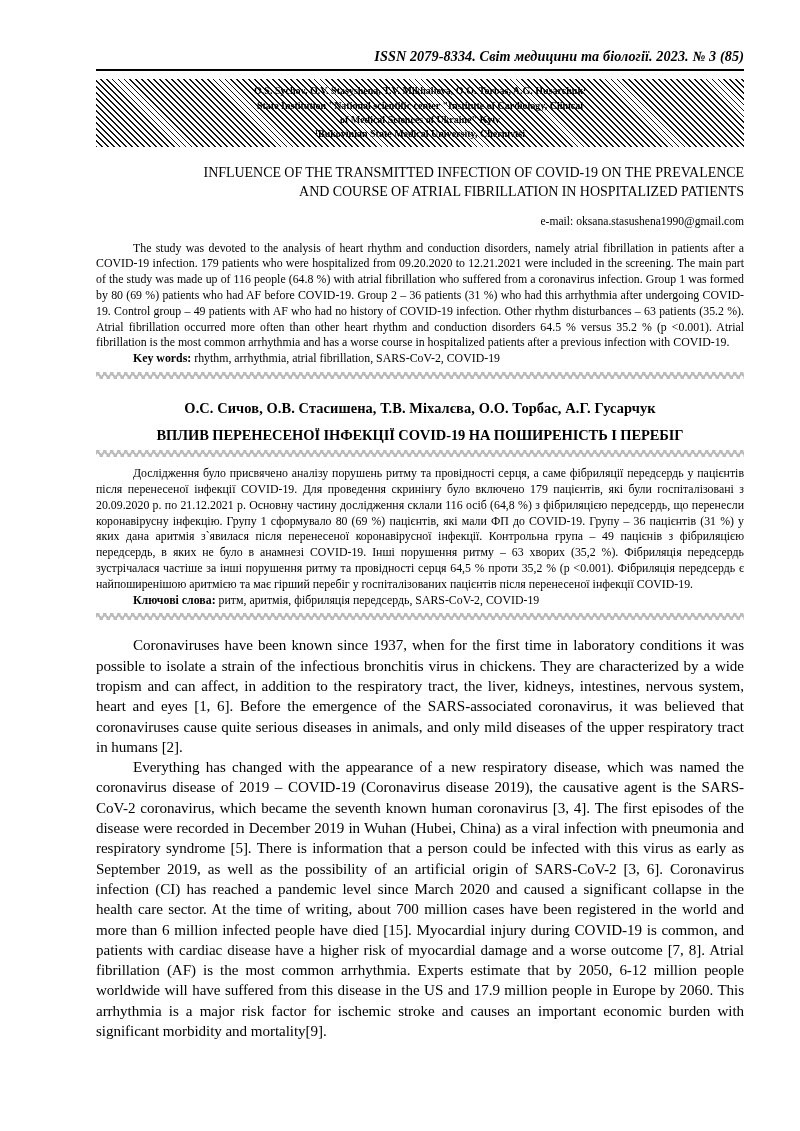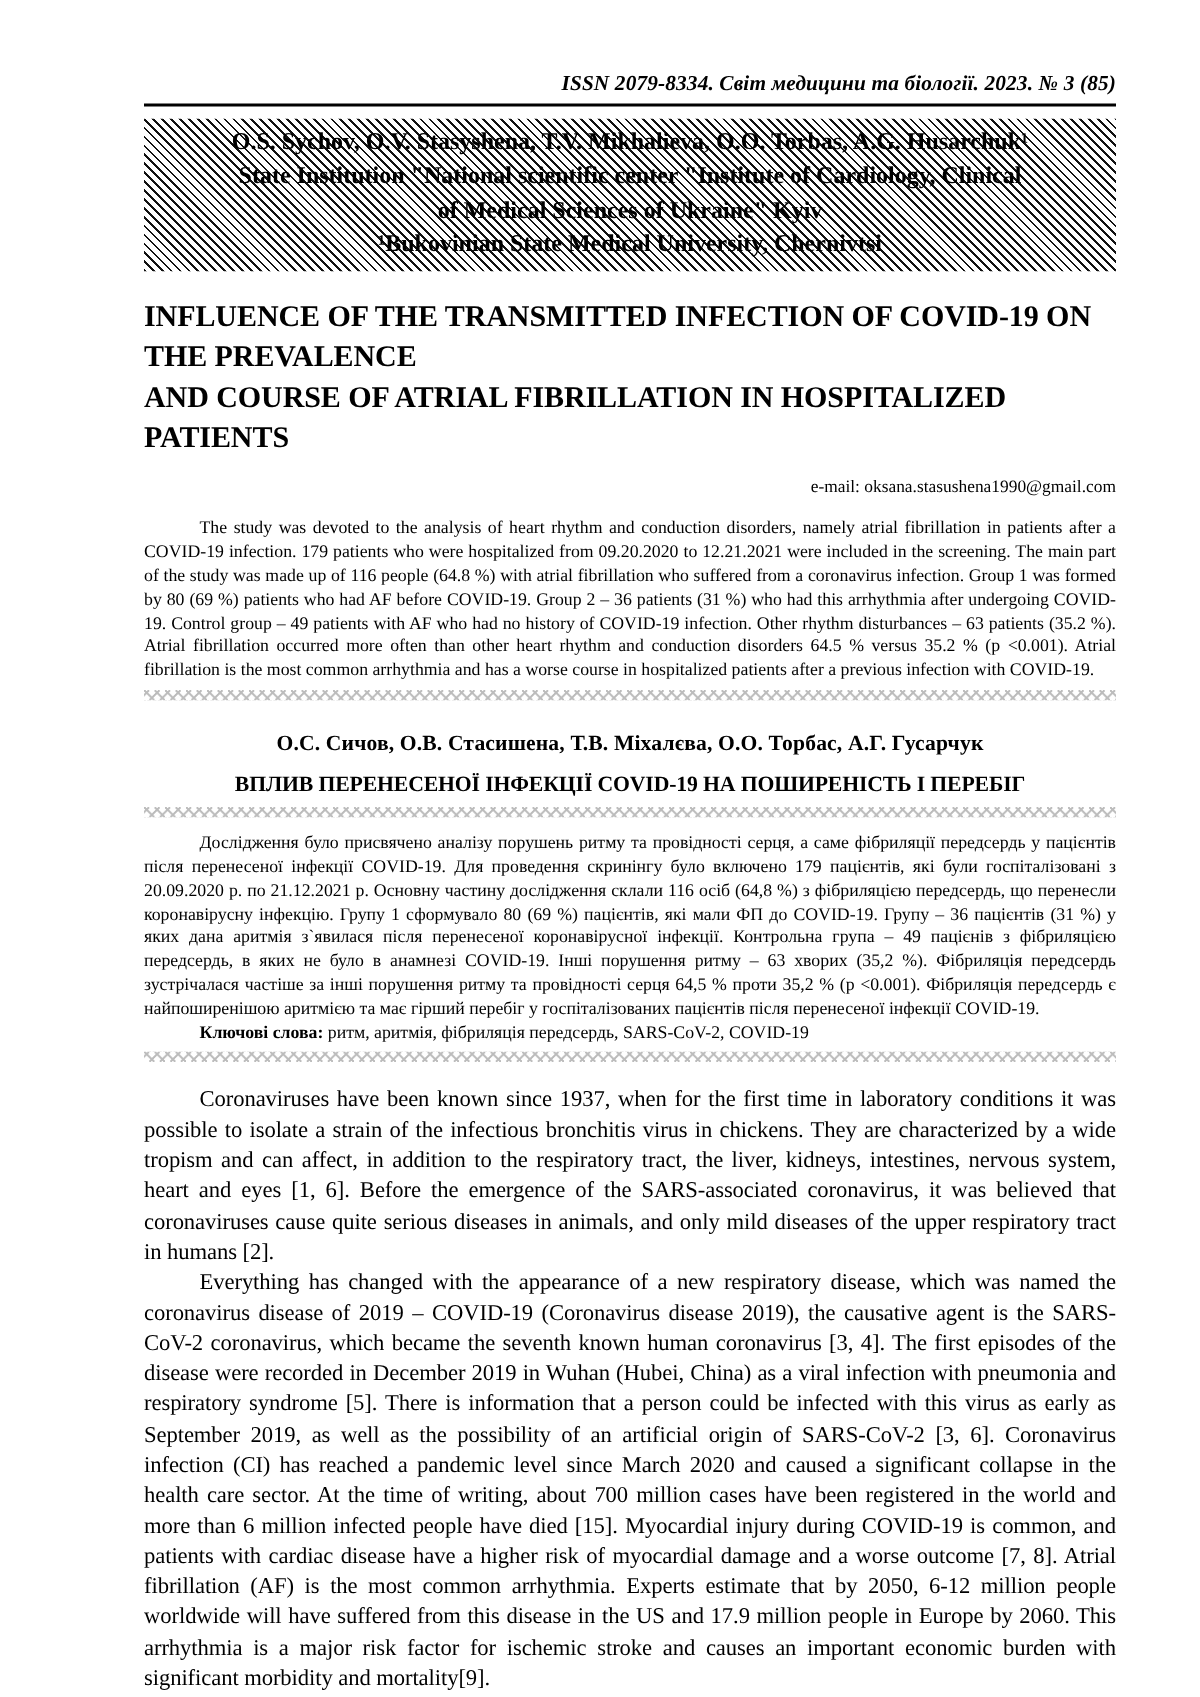--- a/index.html
+++ b/index.html
@@ -54,44 +54,44 @@
     letter-spacing: -0.05px;
   }
 
   
   .hatch-block {
     margin-top: 7px;
     position: relative;
     padding: 5px 10px 6px 10px;
     text-align: center;
     font-weight: bold;
-    font-size: 16px;
+    font-size: 10px;
     line-height: 1.42;
     overflow: hidden;
   }
   .hatch-block::after {
     content: "";
     position: absolute;
     left: 0; top: 0; right: 0; bottom: 0;
     background-image: repeating-linear-gradient(
       45deg,
       rgba(0,0,0,0.93) 0px,
       rgba(0,0,0,0.93) 1.3px,
       rgba(255,255,255,0) 1.3px,
       rgba(255,255,255,0) 4.2px
     );
     pointer-events: none;
   }
   .hatch-block .ln { position: relative; z-index: 1; }
 
   
   .en-title {
-    text-align: left;
-    font-weight: bold;
-    font-size: 20px;
+    text-align: right;
+    font-weight: normal;
+    font-size: 14px;
     line-height: 1.34;
     margin-top: 17px;
     letter-spacing: -0.05px;
   }
   .email {
     text-align: right;
     font-size: 11.6px;
     margin-top: 13px;
   }
 
@@ -183,20 +183,23 @@
 
     <div class="en-title">
       <div>INFLUENCE OF THE TRANSMITTED INFECTION OF COVID-19 ON THE PREVALENCE</div>
       <div>AND COURSE OF ATRIAL FIBRILLATION IN HOSPITALIZED PATIENTS</div>
     </div>
 
     <div class="email">e-mail: oksana.stasushena1990@gmail.com</div>
 
     <div class="abstract">The study was devoted to the analysis of heart rhythm and conduction disorders, namely atrial fibrillation in patients after a COVID-19 infection. 179 patients who were hospitalized from 09.20.2020 to 12.21.2021 were included in the screening. The main part of the study was made up of 116 people (64.8 %) with atrial fibrillation who suffered from a coronavirus infection. Group 1 was formed by 80 (69 %) patients who had AF before COVID-19. Group 2 – 36 patients (31 %) who had this arrhythmia after undergoing COVID-19. Control group – 49 patients with AF who had no history of COVID-19 infection. Other rhythm disturbances – 63 patients (35.2 %). Atrial fibrillation occurred more often than other heart rhythm and conduction disorders 64.5 % versus 35.2 % (p &lt;0.001). Atrial fibrillation is the most common arrhythmia and has a worse course in hospitalized patients after a previous infection with COVID-19.</div>
 
+    <div class="keywords">
+      <b>Key words:</b><span> rhythm, arrhythmia, atrial fibrillation, SARS-CoV-2, COVID-19</span>
+    </div>
 
     <div class="wave"></div>
 
     <div class="ua-authors">О.С. Сичов, О.В. Стасишена, Т.В. Міхалєва, О.О. Торбас, А.Г. Гусарчук</div>
 
     <div class="ua-title">
       <div>ВПЛИВ ПЕРЕНЕСЕНОЇ ІНФЕКЦІЇ COVID-19 НА ПОШИРЕНІСТЬ І ПЕРЕБІГ</div>
     </div>
 
     <div class="wave"></div>

